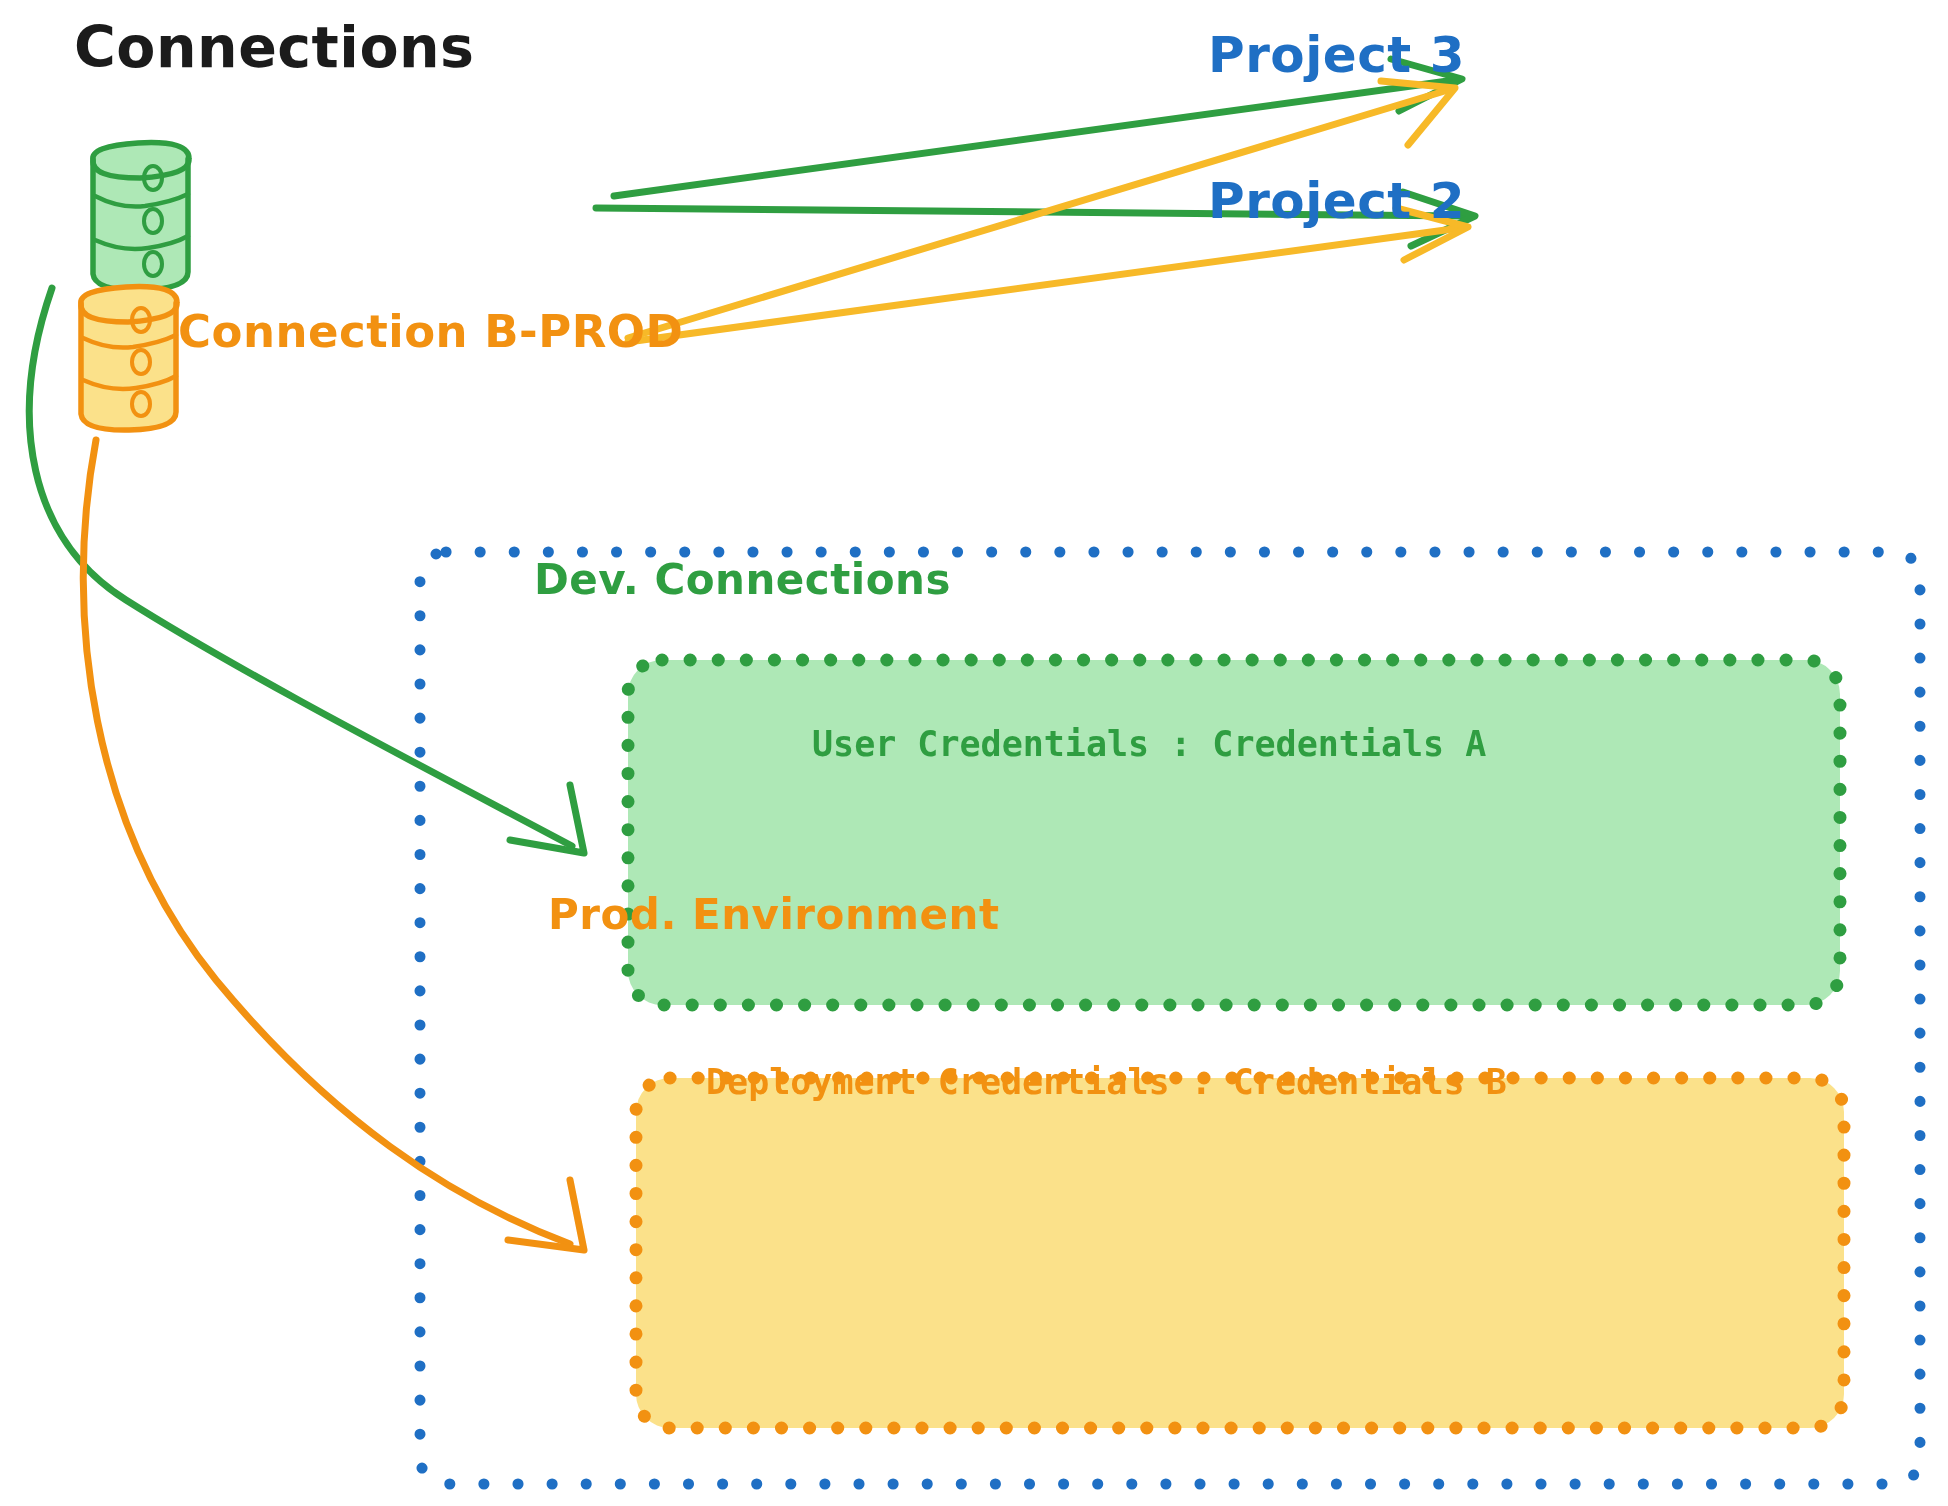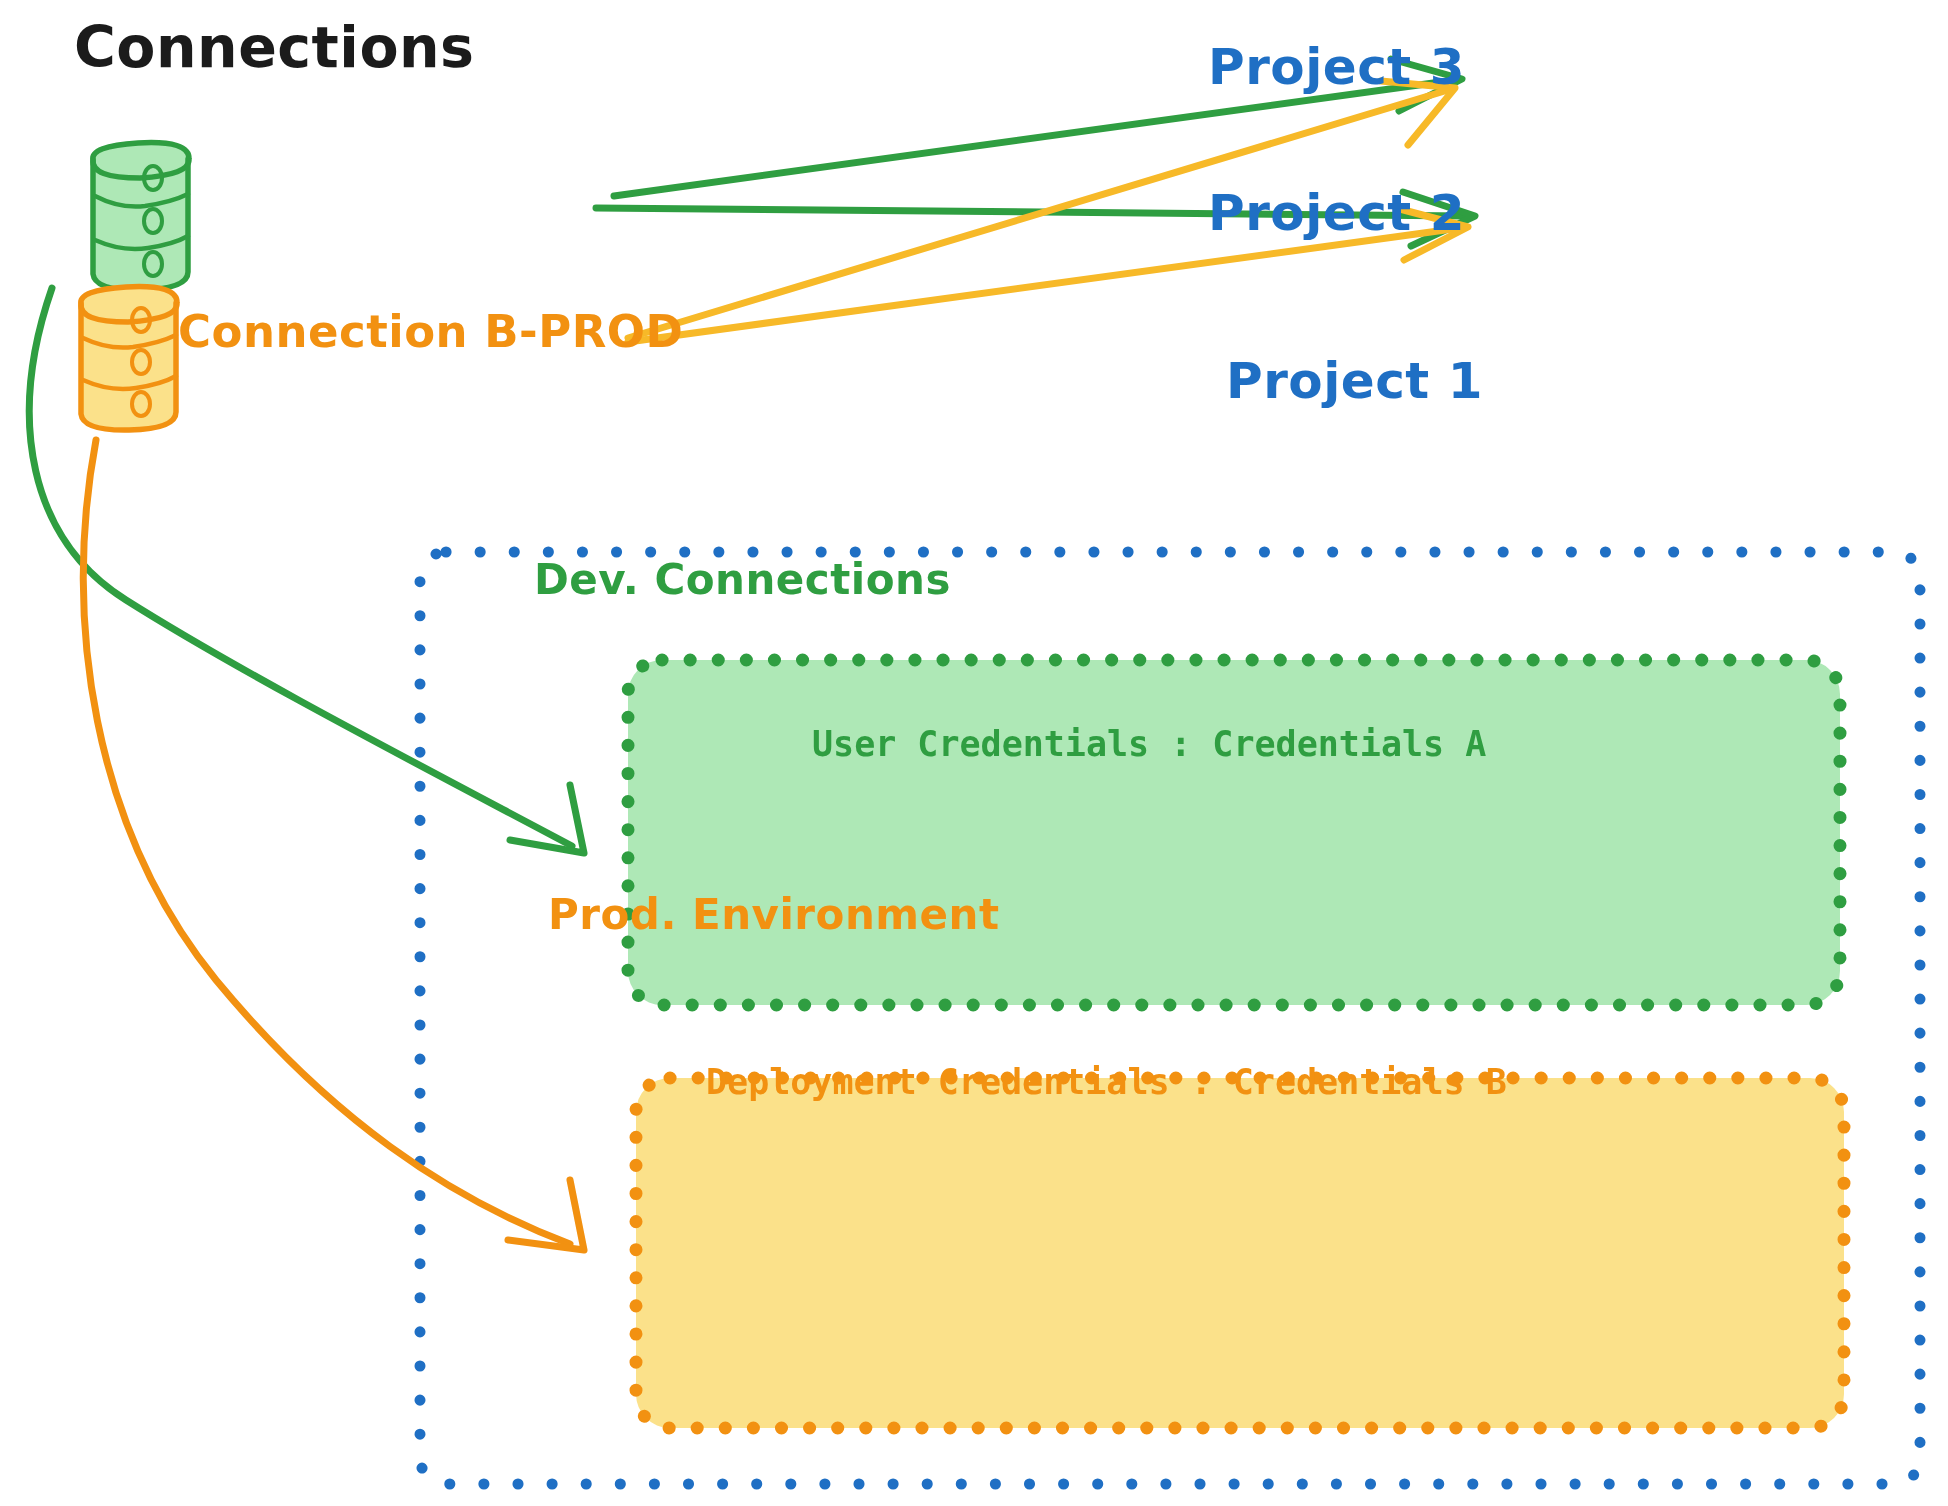--- a/index.html
+++ b/index.html
@@ -54,21 +54,20 @@
   #conn-b-label {
     left: 178px;
     top: 305px;
     font-size: 45px;
     color: #f29111;
   }
   
   .project-label {
     font-size: 50px;
     color: #1f6fc4;
-    margin-top: 12px;
   }
   #project3 { left: 1208px; top: 26px; }
   #project2 { left: 1208px; top: 172px; }
   #project1 { left: 1226px; top: 340px; }
   
   #dev-title {
     left: 534px;
     top: 555px;
     font-size: 42px;
     color: #2f9e41;
@@ -176,21 +175,20 @@
 
   <div class="txt hand" id="title">Connections</div>
 
 
   <div class="txt hand" id="conn-b-label">Connection B-PROD</div>
 
   <div class="txt hand project-label" id="project3">Project 3</div>
 
   <div class="txt hand project-label" id="project2">Project 2</div>
 
-  <div class="txt hand project-label" id="project1">Project 1</div>
 
   <div class="txt hand" id="dev-title">Dev. Connections</div>
 
   <div class="txt mono" id="dev-cred">User Credentials : Credentials A</div>
 
   <div class="txt hand" id="prod-title">Prod. Environment</div>
 
   <div class="txt mono" id="prod-cred">Deployment Credentials : Credentials B</div>
 
 </div>

